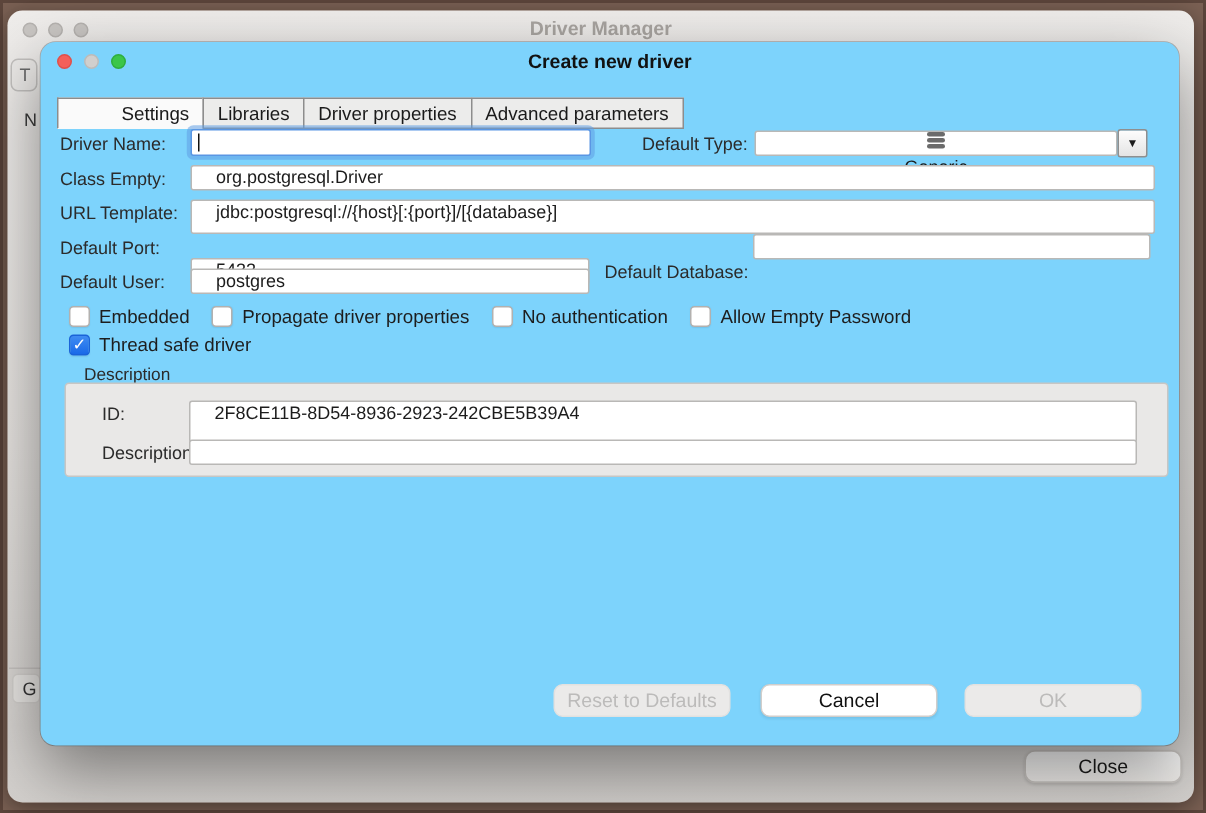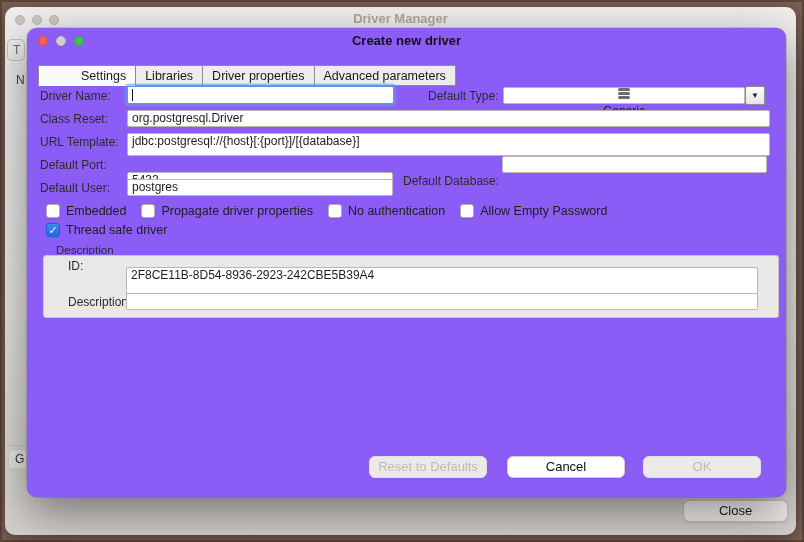--- a/index.html
+++ b/index.html
@@ -43,21 +43,21 @@
     position:absolute; left:683px; top:500px; width:105px; height:22px;
     border-radius:7px; border:1px solid #cac6c2;
     background:linear-gradient(180deg,#fefefe,#f1efec);
     box-shadow:0 1px 2px rgba(0,0,0,.12);
     font-size:13px; color:#1c1c1c; text-align:center; line-height:20px;
   }
 
   
   .dialog {
     position:absolute; left:27px; top:28px; width:759px; height:469px;
-    border-radius:10px; background:#8b5cf6;
+    border-radius:10px; background:#7dd3fc;
     box-shadow:0 16px 45px rgba(0,0,0,.45), 0 0 0 0.5px rgba(0,0,0,.25);
   }
   .dlg-titlebar { position:absolute; left:0; top:0; right:0; height:26px; }
   .dlg-title { text-align:center; line-height:25px; font-size:13px; font-weight:700; color:#111; }
   .dlg-titlebar .tl { top:8px; }
   .tl.red   { background:#f4605a; border:0.5px solid #e0504b; }
   .tl.gray  { background:#d1cfcd; border:0.5px solid #bdbbb9; }
   .tl.green { background:#3bc649; border:0.5px solid #2fae3d; }
   .dlg-titlebar .tl.p1 { left:11px; } .dlg-titlebar .tl.p2 { left:29px; } .dlg-titlebar .tl.p3 { left:47px; }
 
@@ -68,21 +68,21 @@
     border:1px solid #8d8d8d; margin-left:-1px; background:#ececeb;
     white-space:nowrap;
   }
   .tab:first-child { margin-left:0; }
   .tab.selected { background:#fafafa; border-bottom-color:#fafafa;padding-left:42px; }
 
   
   .lbl { position:absolute; font-size:12px; color:#2b2b2b; white-space:nowrap; }
   .field {
     position:absolute; background:#fff; border:1px solid #b9b8b6; border-radius:2px;
-    font-size:12px; color:#1c1c1c; line-height:15px; padding:0 4px; overflow:hidden;
+    font-size:12px; color:#1c1c1c; line-height:15px; padding:0 16px; overflow:hidden;
     white-space:nowrap;
   }
   .field.focused {
     border:1px solid #5a96e3;
     box-shadow:0 0 0 2.5px rgba(97,158,227,.55);
   }
   .caret { position:absolute; left:4px; top:2px; width:1px; height:12px; background:#111; }
 
   .combo {
     position:absolute; background:#fff; border:1px solid #b9b8b6; border-radius:2px;
@@ -172,21 +172,21 @@
     <div class="combo" style="left:476px; top:59px; width:242px; height:17px;flex-direction:column;">
       <span class="db-icon">
           <span></span>
           <span></span>
           <span></span>
         </span>
       <span>Generic</span>
     </div>
     <div class="combo-arrow-btn" style="left:718px; top:58px;">▼</div>
 
-    <div class="lbl" style="left:13px; top:84px;">Class Reset:</div>
+    <div class="lbl" style="left:13px; top:84px;">Class Empty:</div>
     <div class="field" style="left:100px; top:82px; width:643px; height:17px;">org.postgresql.Driver</div>
 
     <div class="lbl" style="left:13px; top:107px;">URL Template:</div>
     <div class="field" style="left:100px; top:105px; width:643px; height:23px;">jdbc:postgresql://{host}[:{port}]/[{database}]</div>
 
     <div class="lbl" style="left:13px; top:130px;">Default Port:</div>
     <div class="field" style="left:100px; top:128px; width:266px; height:18px;margin-top:16px;">5432</div>
     <div class="lbl" style="left:376px; top:146px;">Default Database:</div>
     <div class="field" style="left:475px; top:128px; width:265px; height:17px;"></div>
 
@@ -213,21 +213,21 @@
     </div>
     <div class="cb-row" style="top:195px;">
       <div class="cb-item">
         <span class="cb-box checked">✓</span>
         <span>Thread safe driver</span>
       </div>
     </div>
 
     <div class="group-label" style="top:216px; left:29px;">Description</div>
     <div style="position:absolute; left:16px; top:227px; width:736px; height:63px; border:1px solid #c7c6c4; border-radius:3px; background:#e9e8e7;">
-      <div class="lbl" style="left:24px; top:3px;">ID:</div>
+      <div class="lbl" style="left:24px; top:13px;">ID:</div>
       <div class="field" style="left:82px; top:11px; width:632px; height:28px;">2F8CE11B-8D54-8936-2923-242CBE5B39A4</div>
       <div class="lbl" style="left:24px; top:39px;">Description:</div>
       <div class="field" style="left:82px; top:37px; width:632px; height:17px;"></div>
     </div>
 
     <div class="btn disabled" style="left:342px;">Reset to Defaults</div>
     <div class="btn default-off" style="left:480px;">Cancel</div>
     <div class="btn disabled" style="left:616px;">OK</div>
   </div>
 

